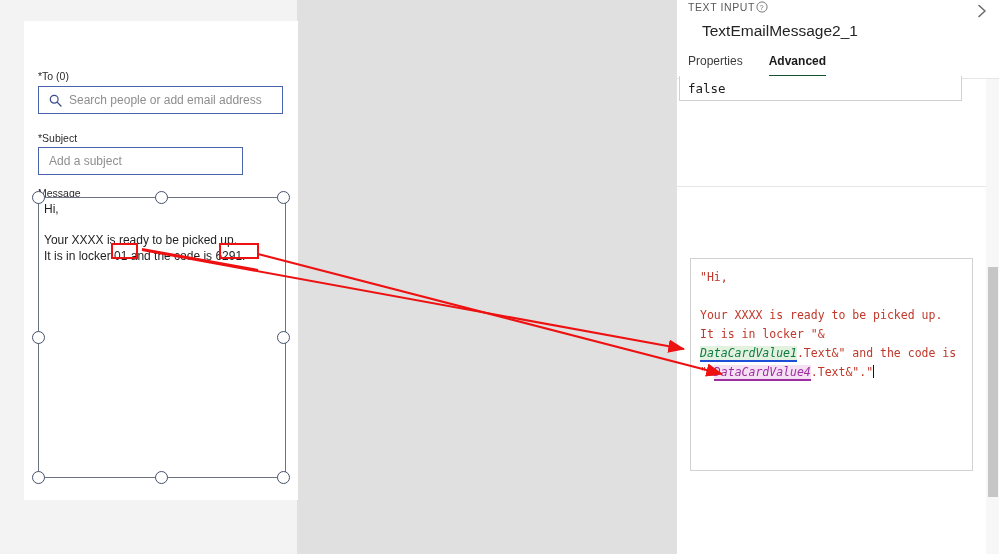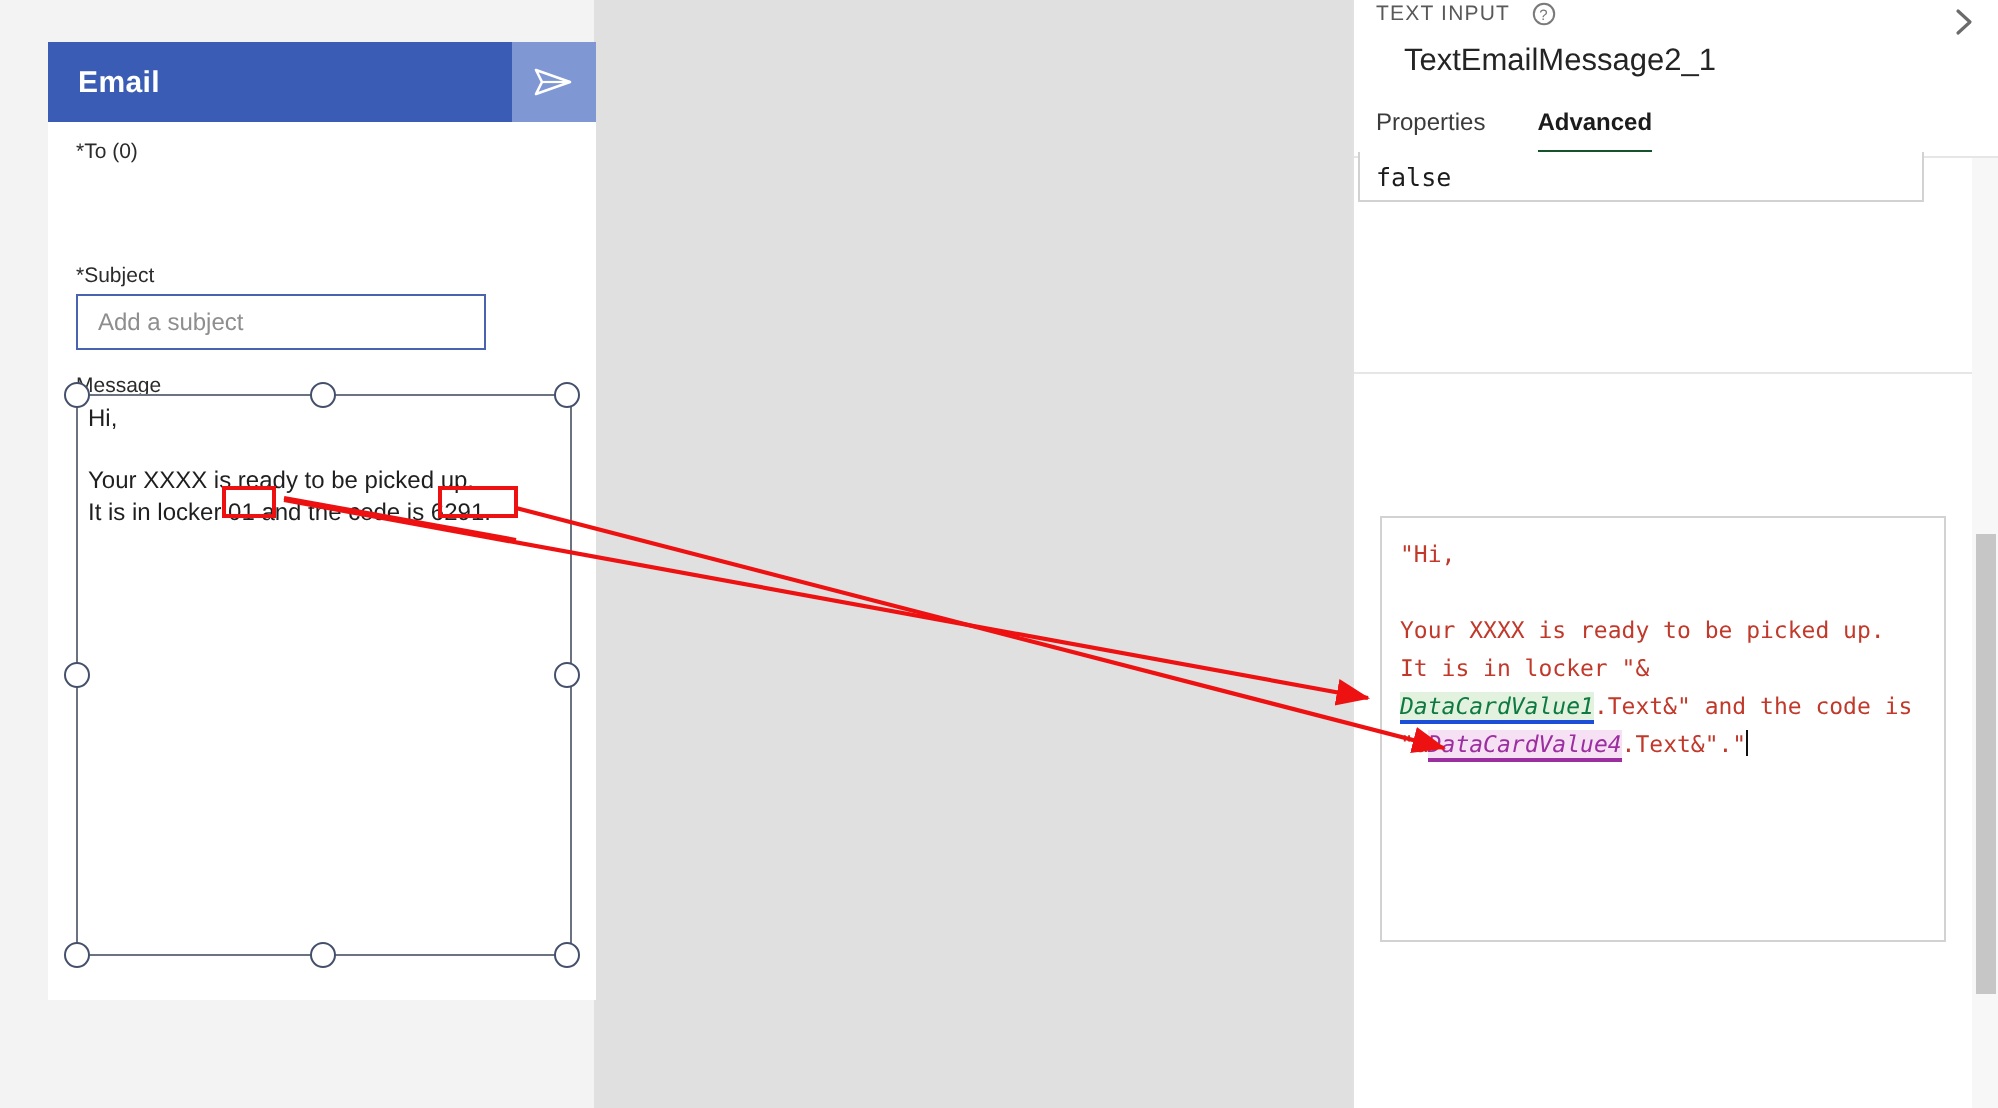--- a/index.html
+++ b/index.html
@@ -92,21 +92,21 @@
 
   
   .panel {
     position: absolute; left: 676px; top: 0; width: 323px; height: 554px;
     background: #ffffff; border-left: 1px solid #e1e1e1;
   }
   .panel-head { position: absolute; left:0; top:0; width:323px; height:79px; background:#fff; }
   .panel-kicker {
     position: absolute; left: 11px; top: 1px;
     font-size: 10.5px; color: #595959; letter-spacing: .6px;
-    display: flex; align-items: center; gap: 11px;
+    display: flex; align-items: center; gap: 1px;
   }
   .help-ico { display:inline-flex; }
   .chev-right { position: absolute; right: 10px; top: 3px; cursor:pointer; }
   .panel-title {
     position: absolute; left: 25px; top: 22px;
     font-size: 15.5px; color: #242424; font-weight: normal;
   }
   .tabs { position: absolute; left: 11px; top: 54px; display:flex; gap: 26px; }
   .tab { font-size: 12px; color: #3b3b3b; padding-bottom: 7px; cursor:pointer; }
   .tab.active { font-weight: bold; color:#1b1b1b; border-bottom: 3px solid #14532d; }
@@ -156,33 +156,31 @@
 <body>
 
 <div id="root">
 
   <div class="canvas-area">
     <div class="canvas-white-strip"></div>
     <div class="canvas-gray"></div>
 
     <div class="email-card">
 
-      <div class="email-header">
-        <span class="email-title">Email</span>
-        <div class="send-btn">
-          <span>
-            <svg width="20" height="16" viewBox="0 0 20 16">
-              <path d="M1 2 L18 8 L1 14 L4 8 Z" fill="none" stroke="#ffffff" stroke-width="1.3" stroke-linejoin="round"></path>
-              <path d="M4 8 L18 8" stroke="#ffffff" stroke-width="1.1"></path>
-            </svg>
-          </span>
-        </div>
-      </div>
 
       <span class="fld-label" style="left:14px; top:49px;">*To (0)</span>
+      <div class="fld-box" style="left:14px; top:65px; width:245px; height:28px;">
+        <span class="search-ico">
+          <svg width="13" height="13" viewBox="0 0 13 13">
+            <circle cx="5.2" cy="5.2" r="3.9" fill="none" stroke="#3a4a8c" stroke-width="1.2"></circle>
+            <line x1="8.1" y1="8.1" x2="12" y2="12" stroke="#3a4a8c" stroke-width="1.3" stroke-linecap="round"></line>
+          </svg>
+        </span>
+        <span class="ph">Search people or add email address</span>
+      </div>
 
       <span class="fld-label" style="left:14px; top:111px;">*Subject</span>
       <div class="fld-box" style="left:14px; top:126px; width:205px; height:28px;">
         <span class="ph" style="padding-left:10px;">Add a subject</span>
       </div>
 
       <span class="fld-label" style="left:14px; top:166px;">Message</span>
 
       <div class="msg-body" style="left:6px; top:177px; width:262px; height:281px;">
         <div class="msg-text">Hi,

